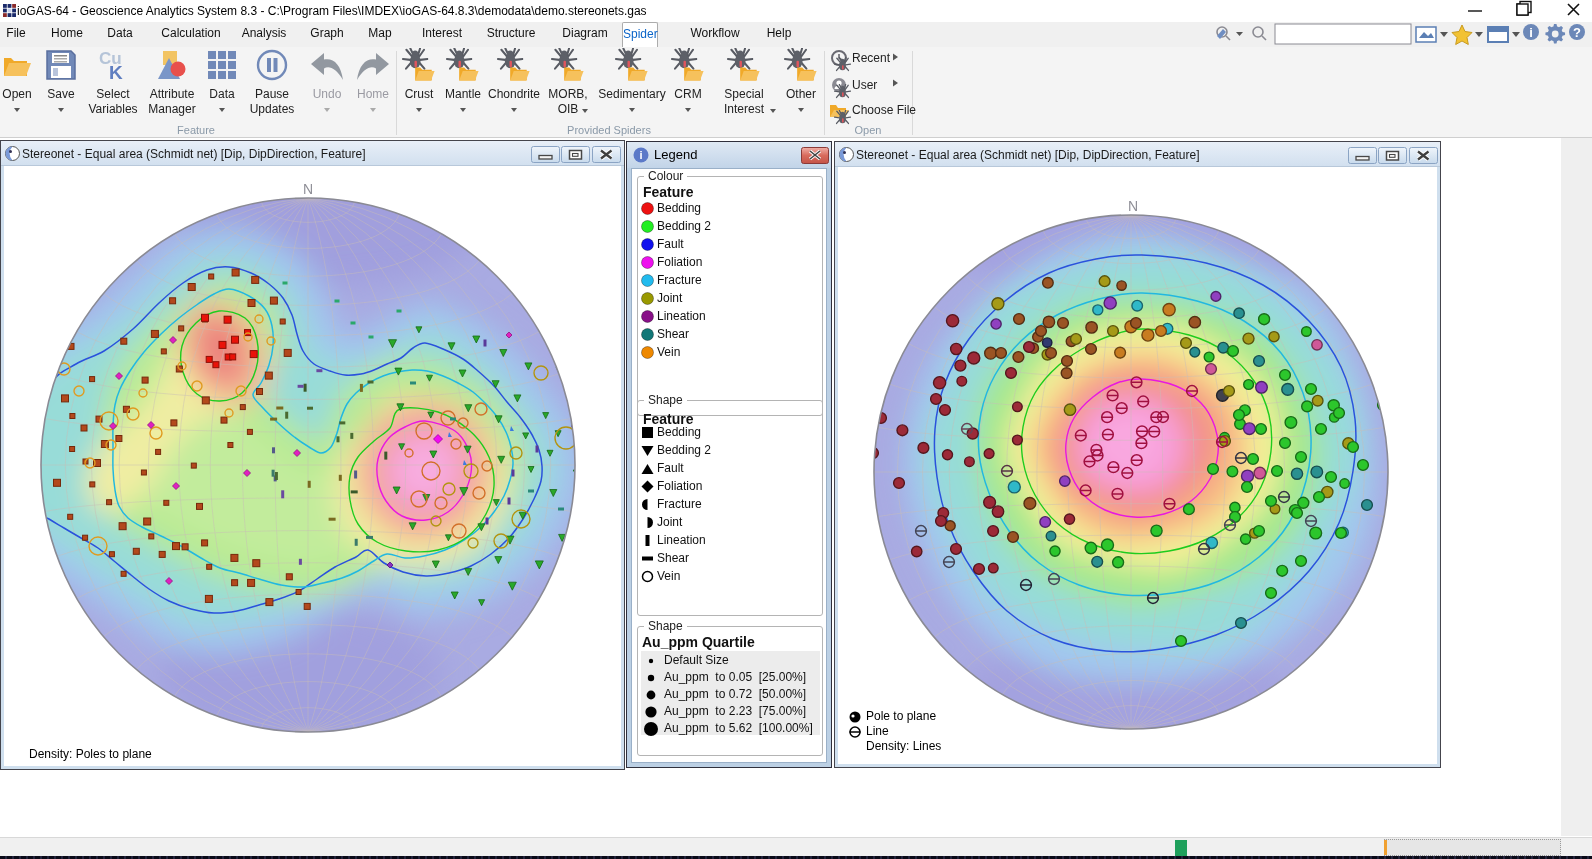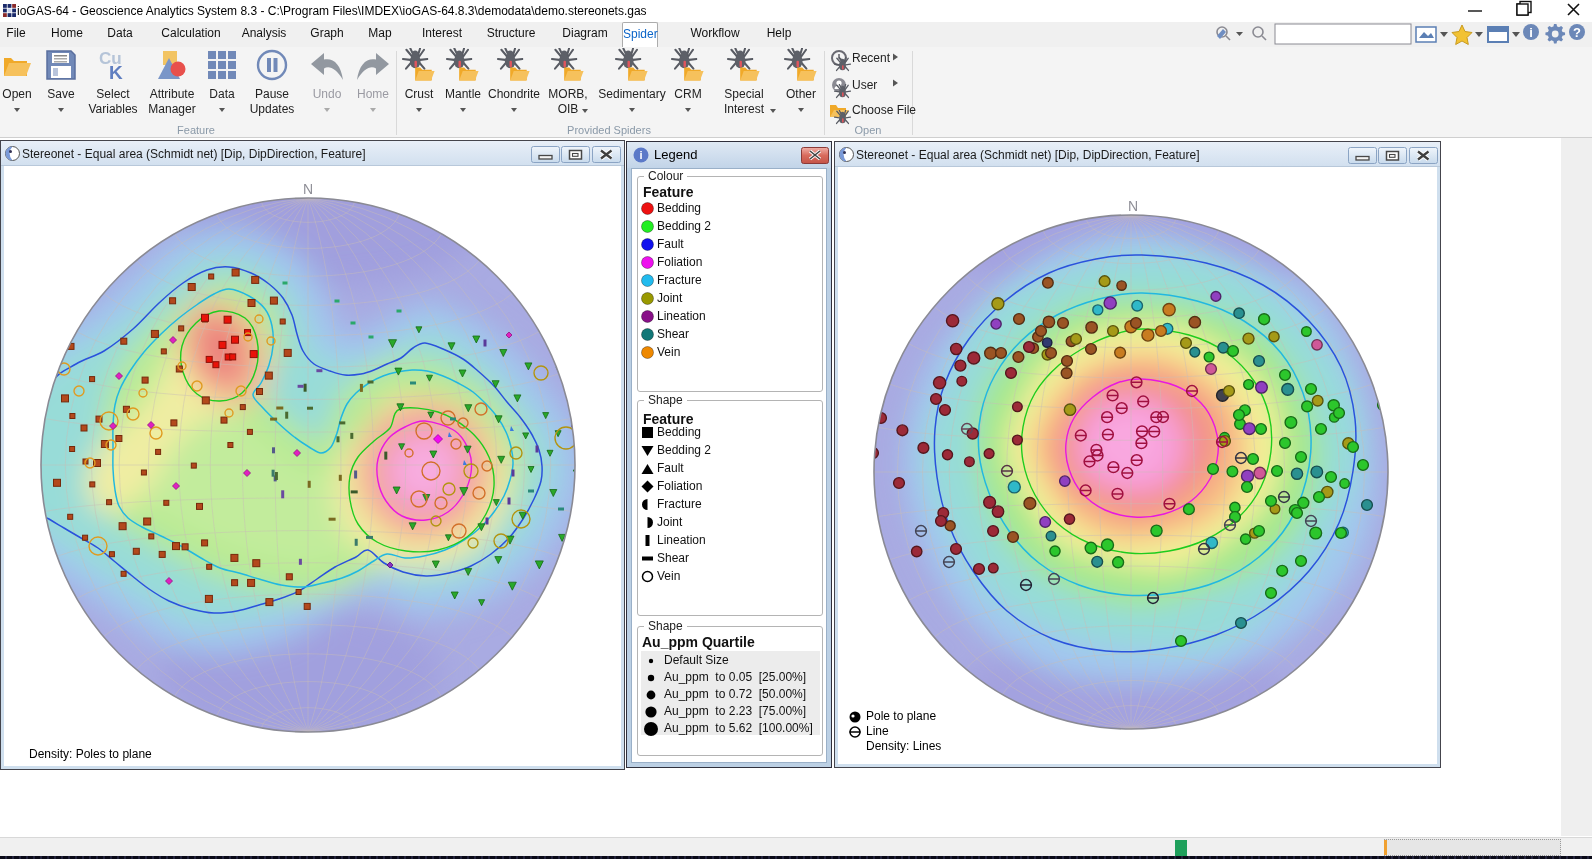--- a/index.html
+++ b/index.html
@@ -564,21 +564,21 @@
         <text x="8" y="12" text-anchor="middle" font-size="11" font-weight="bold" fill="#fff" font-family="Liberation Sans,sans-serif">i</text>
       </svg>
 <span class="abs" style="left:27px;top:5px">Legend</span>
 <svg class="abs" style="left:174px;top:5px" width="28" height="17">
         <rect x="0.5" y="0.5" width="27" height="16" rx="2" fill="url(#cb)" stroke="#8b3a38"></rect>
         <path d="M9 4 L19 12 M19 4 L9 12" stroke="#fff" stroke-width="3.4"></path>
         <path d="M9 4 L19 12 M19 4 L9 12" stroke="#444" stroke-width="1.6"></path>
       </svg>
 </div>
     <div class="lg-body">
-      <div class="gbox" style="left:5px;top:7px;width:186px;height:216px">
+      <div class="gbox" style="left:5px;top:7px;width:186px;height:240px">
         <div class="glab">Colour</div>
         <div class="litem" style="left:5px;top:7px;font-weight:bold;font-size:14px">Feature</div>
         <svg class="abs" style="left:3px;top:25px" width="13" height="13">
           <circle cx="6.5" cy="6.5" r="6" fill="#ee1111" stroke="#00000055"></circle>
         </svg>
         <div class="litem" style="left:19px;top:24px">Bedding</div>
         <svg class="abs" style="left:3px;top:43px" width="13" height="13">
           <circle cx="6.5" cy="6.5" r="6" fill="#22ee22" stroke="#00000055"></circle>
         </svg>
         <div class="litem" style="left:19px;top:42px">Bedding 2</div>

